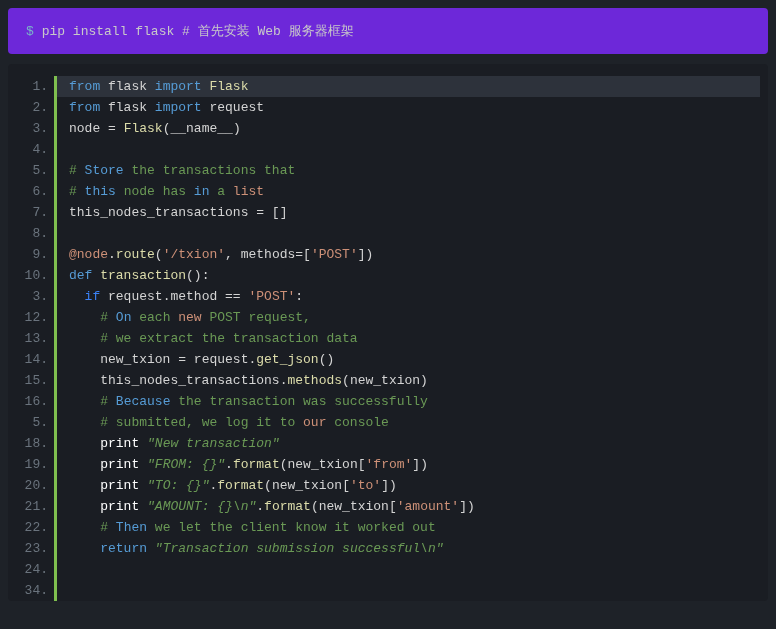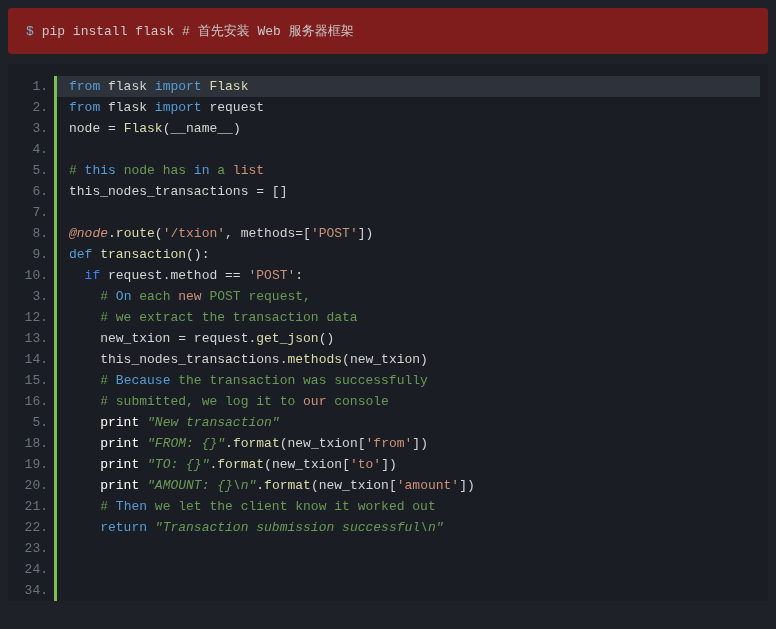--- a/index.html
+++ b/index.html
@@ -5,21 +5,21 @@
   body {
     margin: 0;
     padding: 0;
     background: #1e2228;
     font-family: Consolas, 'Courier New', monospace;
     font-size: 13px;
     color: #d4d4d4;
     width: 776px;
   }
   .shell-block {
-    background: #7f1d1d;
+    background: #6d28d9;
     border-radius: 4px;
     margin: 8px 8px 10px 8px;
     padding: 14px 18px;
     color: #c9c9c9;
     font-family: Liberation Mono, monospace;
   }
   .shell-block .prompt { color: #7ab6c9; }
   .shell-block .cmd { color: #c9c9c9; }
   .shell-block .comment { color: #c9c9c9; }
 
@@ -65,21 +65,21 @@
   .kw   { color: #569cd6; }           
   .kw2  { color: #3b82f6; text-align: right; }           
   .fn   { color: #dcdcaa; }           
   .str  { color: #ce9178; }           
   .str2 { color: #6a9955; font-style: italic; }
   .name { color: #d4d4d4; }
   .op   { color: #d4d4d4; }
   .com  { color: #6a9955; }
   .comkw{ color: #569cd6; }           
   .comor{ color: #ce9178; }           
-  .at   { color: #ce9178; font-style: italic; }           
+  .at   { color: #ce9178; }           
   .print{ color: #ffffff; }
 </style>
 </head>
 <body>
 
 <div class="shell-block">
   <span class="prompt">$</span>
   <span> </span>
   <span class="cmd">pip install flask</span>
   <span> </span>
@@ -113,20 +113,21 @@
         <div>22.</div>
         <div>23.</div>
         <div>24.</div>
         <div>34.</div>
       </div>
     <div class="code" id="code">
         <div class="line hl"><span class="kw">from</span><span class="name"> flask </span><span class="kw">import</span><span class="name"> </span><span class="fn">Flask</span></div>
         <div class="line"><span class="kw">from</span><span class="name"> flask </span><span class="kw">import</span><span class="name"> request</span></div>
         <div class="line"><span class="name">node </span><span class="op">=</span><span class="name"> </span><span class="fn">Flask</span><span class="op">(</span><span class="name">__name__</span><span class="op">)</span></div>
         <div class="line">&nbsp;</div>
+        <div class="line"><span class="com"># </span><span class="comkw">Store</span><span class="com"> the transactions that</span></div>
         <div class="line"><span class="com"># </span><span class="comkw">this</span><span class="com"> node has </span><span class="comkw">in</span><span class="com"> a </span><span class="comor">list</span></div>
         <div class="line"><span class="name">this_nodes_transactions </span><span class="op">=</span><span class="name"> </span><span class="op">[]</span></div>
         <div class="line">&nbsp;</div>
         <div class="line"><span class="at">@node</span><span class="op">.</span><span class="fn">route</span><span class="op">(</span><span class="str">'/txion'</span><span class="op">, methods</span><span class="op">=[</span><span class="str">'POST'</span><span class="op">])</span></div>
         <div class="line"><span class="kw">def</span><span class="name"> </span><span class="fn">transaction</span><span class="op">():</span></div>
         <div class="line"><span class="name">  </span><span class="kw2">if</span><span class="name"> request</span><span class="op">.</span><span class="name">method </span><span class="op">==</span><span class="name"> </span><span class="str">'POST'</span><span class="op">:</span></div>
         <div class="line"><span class="name">    </span><span class="com"># </span><span class="comkw">On</span><span class="com"> each </span><span class="comor">new</span><span class="com"> POST request,</span></div>
         <div class="line"><span class="name">    </span><span class="com"># we extract the transaction data</span></div>
         <div class="line"><span class="name">    new_txion </span><span class="op">=</span><span class="name"> request</span><span class="op">.</span><span class="fn">get_json</span><span class="op">()</span></div>
         <div class="line"><span class="name">    this_nodes_transactions</span><span class="op">.</span><span class="fn">methods</span><span class="op">(</span><span class="name">new_txion</span><span class="op">)</span></div>

